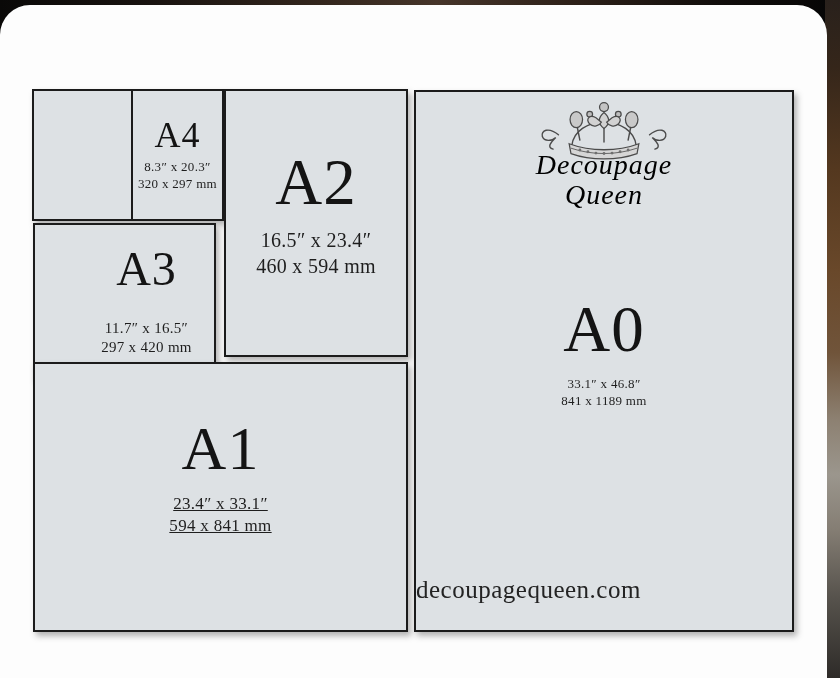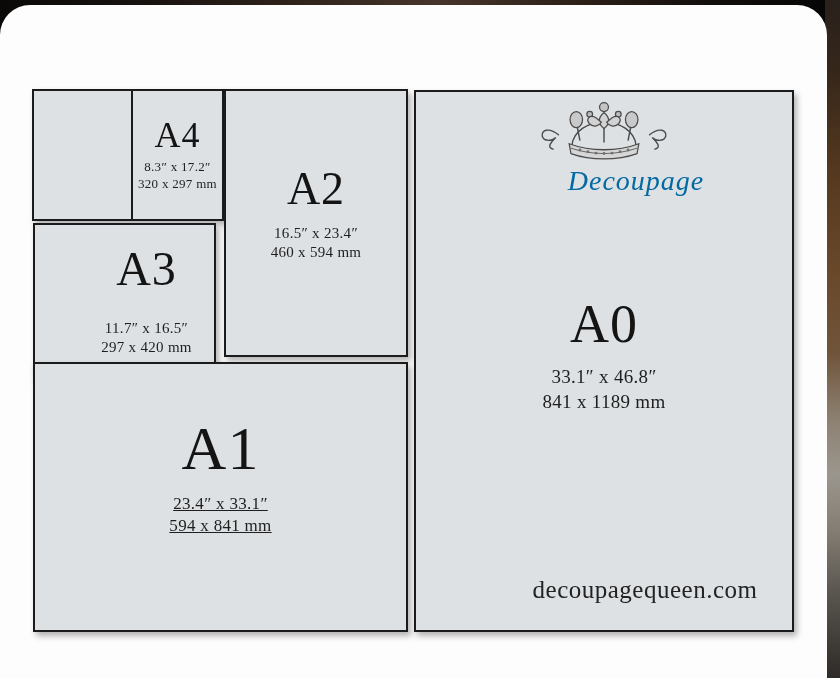--- a/index.html
+++ b/index.html
@@ -41,65 +41,64 @@
   .box-a0{left:414px;top:90px;width:380px;height:542px;}
   .centerer{
     width:100%;height:100%;display:flex;flex-direction:column;
     align-items:center;justify-content:center;box-sizing:border-box;
   }
   .box-a2 .centerer{padding-bottom:18px;}
   .box-a1 .centerer{padding-bottom:40px;}
   .size-label{color:#141414;line-height:1;letter-spacing:1px;}
   .lbl-a4{font-size:36px;}
   .lbl-a3{font-size:48px;}
-  .lbl-a2{font-size:46px;}
+  .lbl-a2{font-size:65px;}
   .lbl-a1{font-size:62px;}
-  .lbl-a0{font-size:54px;}
+  .lbl-a0{font-size:65px;}
   .dims{color:#1e1e1e;text-align:center;line-height:1.3;letter-spacing:.3px;margin-top:8px;}
   .dims-a4{font-size:13px;margin-top:6px;}
   .dims-a3{font-size:15px;margin-top:26px;}
-  .dims-a2{font-size:15px;margin-top:12px;}
+  .dims-a2{font-size:20px;margin-top:12px;}
   .dims-a1{font-size:17px;margin-top:14px;text-decoration:underline;}
-  .dims-a0{font-size:19px;margin-top:14px;}
+  .dims-a0{font-size:13px;margin-top:14px;}
   
   .box-a0{position:absolute;}
   .crown{
     position:absolute;top:7px;left:50%;transform:translateX(-50%);
   }
   .brand{
-    position:absolute;top:74px;left:0;width:100%;text-align:center;
-    font-style:italic;font-size:28px;line-height:1.08;color:#0369a1;
+    position:absolute;top:58px;left:0;width:100%;text-align:center;
+    font-style:italic;font-size:28px;line-height:1.08;color:#000000;
     letter-spacing:1px;
-    padding-left:32px;
   }
   .a0-textblock{
     position:absolute;top:205px;left:0;width:100%;text-align:center;
   }
   .website{
-    position:absolute;bottom:26px;left:0;width:100%;text-align:center;
-    font-size:25px;color:#232323;letter-spacing:.5px;padding-left:41px;
+    position:absolute;bottom:26px;left:0;width:100%;text-align:left;
+    font-size:25px;color:#232323;letter-spacing:.5px;
   }
 </style>
 </head>
 <body>
 
 <div class="stage">
 
   <div class="backdrop-top"></div>
   <div class="backdrop-right"></div>
   <div class="backdrop-speck"></div>
 
   <div class="card"></div>
 
   <div class="pbox box-row1">
     <div class="cell-a5"></div>
     <div class="cell-a4">
       <div class="size-label lbl-a4">A4</div>
       <div class="dims dims-a4">
-        <div>8.3″ x 17.2″</div>
+        <div>8.3″ x 20.3″</div>
         <div>320 x 297 mm</div>
       </div>
     </div>
   </div>
 
   <div class="pbox box-a3">
     <div class="centerer">
       <div class="size-label lbl-a3">A3</div>
       <div class="dims dims-a3">
         <div>11.7″ x 16.5″</div>
@@ -163,20 +162,21 @@
         <circle cx="66" cy="60.5" r="1.6"></circle>
           <circle cx="75" cy="61" r="1.6"></circle>
         <circle cx="84" cy="60.5" r="1.6"></circle>
           <circle cx="93" cy="59" r="1.6"></circle>
         <circle cx="102" cy="57" r="1.6"></circle>
       </g>
     </svg>
 
     <div class="brand">
       <div>Decoupage</div>
+      <div>Queen</div>
     </div>
 
     <div class="a0-textblock">
       <div class="size-label lbl-a0">A0</div>
       <div class="dims dims-a0">
         <div>33.1″ x 46.8″</div>
         <div>841 x 1189 mm</div>
       </div>
     </div>
 

